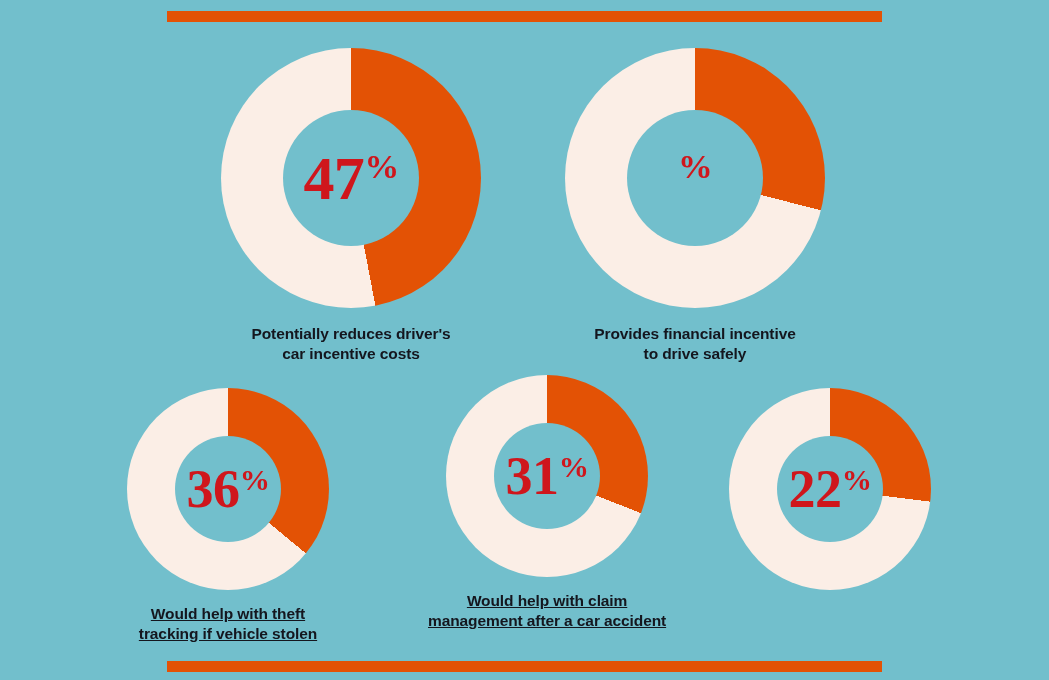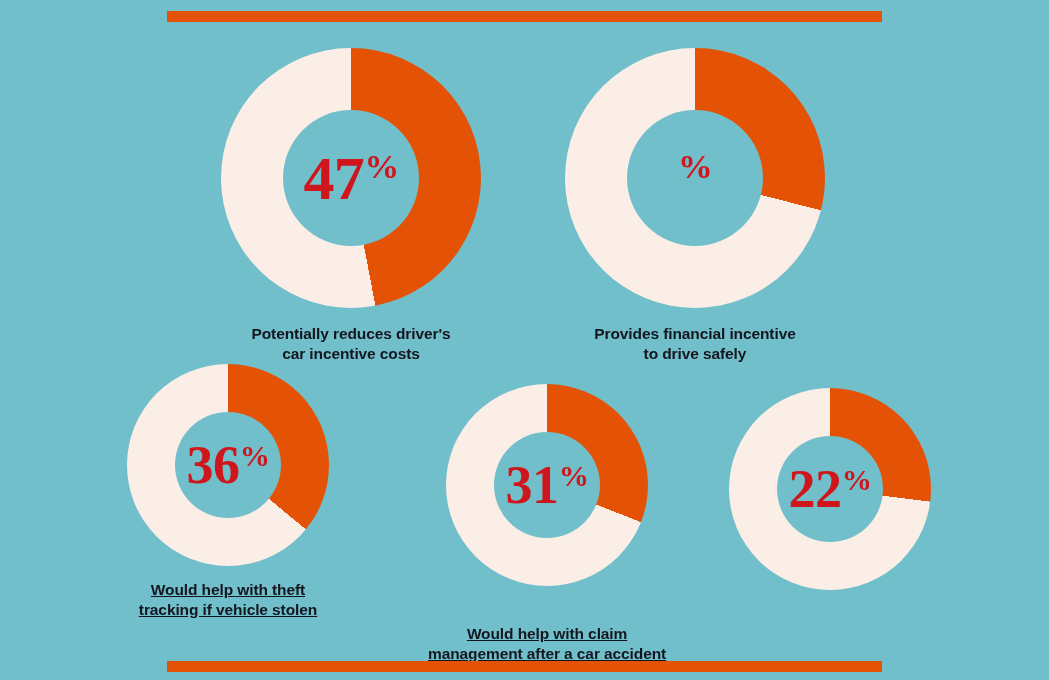--- a/index.html
+++ b/index.html
@@ -98,22 +98,22 @@
     line-height: 1.28;
     text-align: center;
     white-space: pre-line;
     letter-spacing: -0.1px;
   }
 
   
   #item-0 { left: 221px; top: 48px; }
   #item-1 { left: 565px; top: 48px; }
   
-  #item-2 { left: 127px; top: 364px; }
-  #item-3 { left: 428px; top: 384px; gap: 24px; }
+  #item-2 { left: 127px; top: 388px; }
+  #item-3 { left: 428px; top: 375px; }
   #item-4 { left: 729px; top: 388px; }
 </style>
 </head>
 <body>
 
 <div class="canvas">
 
   <div class="rule top"></div>
 
   <div class="donut-item row1" id="item-0">

